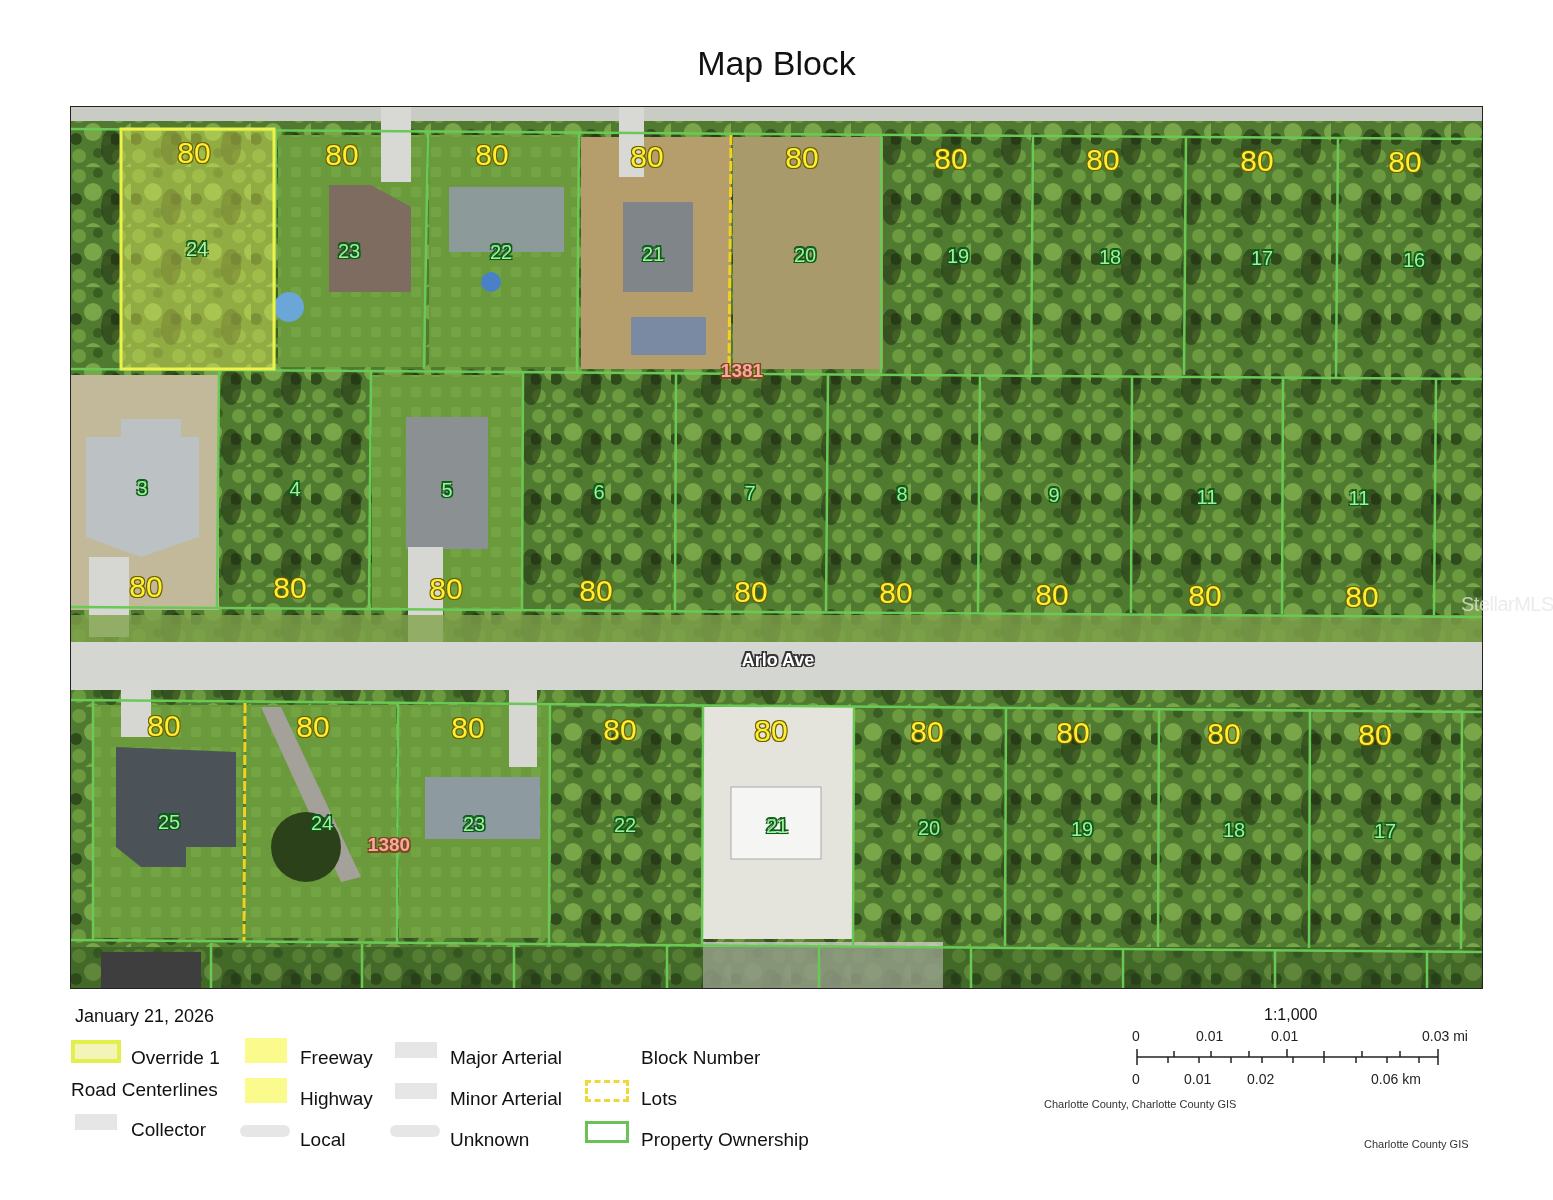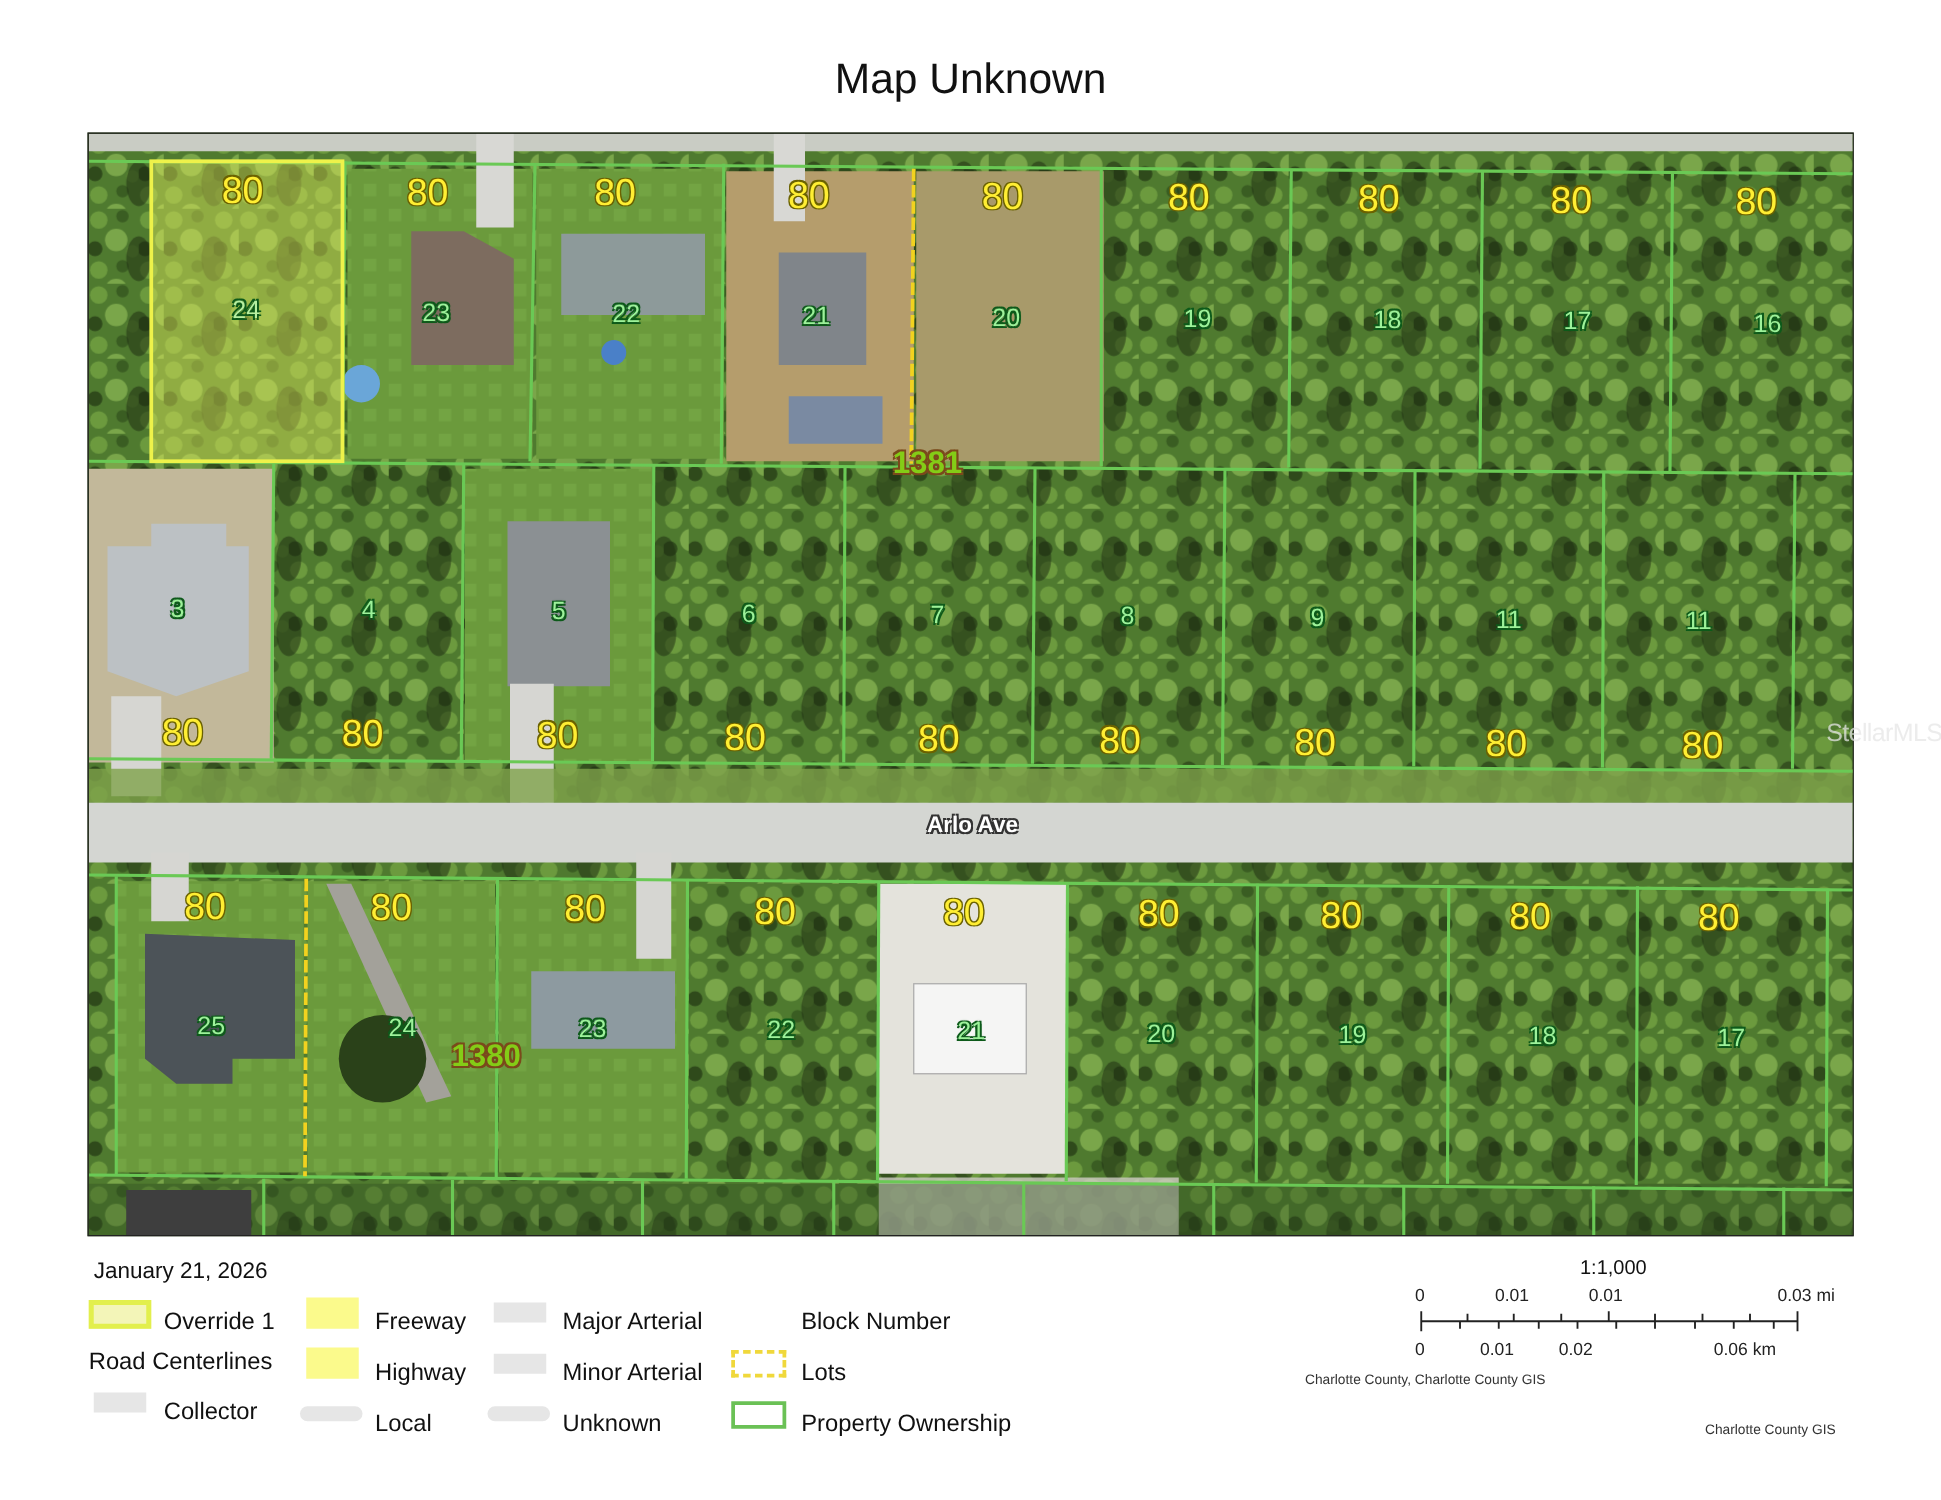--- a/index.html
+++ b/index.html
@@ -8,44 +8,44 @@
 
   .title { position: absolute; left: 0; top: 44px; width: 1553px; text-align: center; font-size: 34px; color: #111; }
 
   .map-frame { position: absolute; left: 70px; top: 106px; width: 1413px; height: 883px; border: 1px solid #222; overflow: hidden; background: #3f5a26; }
   .map-frame svg { position: absolute; left: 0; top: 0; }
 
   .lbl-80 { position: absolute; font-size: 30px; color: #ffee33; font-family: "Liberation Sans", sans-serif;
             text-shadow: -1px -1px 0 #6b6200, 1px -1px 0 #6b6200, -1px 1px 0 #6b6200, 1px 1px 0 #6b6200; transform: translate(-50%, -50%); white-space: nowrap; }
   .lbl-lot { position: absolute; font-size: 20px; font-weight: normal; color: #9df29a; font-family: "Liberation Sans", sans-serif;
             text-shadow: -1.5px -1.5px 0 #0d5a1a, 1.5px -1.5px 0 #0d5a1a, -1.5px 1.5px 0 #0d5a1a, 1.5px 1.5px 0 #0d5a1a, 0 0 2px #0d5a1a; transform: translate(-50%, -50%); white-space: nowrap; }
-  .lbl-block { position: absolute; font-size: 25px; font-weight: bold; color: #84cc16; font-family: "Liberation Sans", sans-serif;
+  .lbl-block { position: absolute; font-size: 19px; font-weight: bold; color: #fca5a5; font-family: "Liberation Sans", sans-serif;
             text-shadow: -1.5px -1.5px 0 #7a4a1b, 1.5px -1.5px 0 #7a4a1b, -1.5px 1.5px 0 #7a4a1b, 1.5px 1.5px 0 #7a4a1b; transform: translate(-50%, -50%); white-space: nowrap; }
   .lbl-road { position: absolute; font-size: 18px; font-weight: bold; color: #fff; font-family: "Liberation Sans", sans-serif;
             text-shadow: -1.5px -1.5px 0 #333, 1.5px -1.5px 0 #333, -1.5px 1.5px 0 #333, 1.5px 1.5px 0 #333; transform: translate(-50%, -50%); white-space: nowrap; }
-  .watermark { position: absolute; left: 1461px; top: 576px; font-size: 20px; color: rgba(230,230,230,0.75); letter-spacing: -0.5px; }
+  .watermark { position: absolute; left: 1461px; top: 593px; font-size: 20px; color: rgba(230,230,230,0.75); letter-spacing: -0.5px; }
 
   .legend-date { position: absolute; left: 75px; top: 1006px; font-size: 18px; }
   .leg-text { position: absolute; font-size: 19px; color: #111; white-space: nowrap; }
   .swatch { position: absolute; }
   .sw-override { width: 50px; height: 23px; background: #f3f5b8; border: 4px solid #e2ef4d; }
   .sw-yellow { width: 42px; height: 25px; background: #fbfa8c; }
   .sw-grey { width: 42px; height: 16px; background: #e6e6e6; }
   .sw-pill { width: 50px; height: 12px; background: #e6e6e6; border-radius: 6px; }
   .sw-lots { width: 44px; height: 22px; border: 3px dashed #f0d83b; }
   .sw-prop { width: 44px; height: 22px; border: 3px solid #6ac155; background: #fff; }
 
   .scale-ratio { position: absolute; left: 1264px; top: 1006px; font-size: 16px; }
   .scale-lbl { position: absolute; font-size: 14px; color: #222; white-space: nowrap; }
   .credit { position: absolute; font-size: 11px; color: #333; white-space: nowrap; }
 </style>
 </head>
 <body>
 
-<div class="title">Map Unknown</div>
+<div class="title">Map Block</div>
 
 <div class="map-frame">
   <svg width="1413" height="883" viewBox="0 0 1413 883">
     <defs>
       <pattern id="veg" width="40" height="40" patternUnits="userSpaceOnUse">
         <rect width="40" height="40" fill="#4f7a2f"></rect>
         <circle cx="8" cy="9" r="7" fill="#6c9a3e"></circle>
         <circle cx="27" cy="6" r="5" fill="#3a5d22"></circle>
         <circle cx="22" cy="25" r="9" fill="#7aa64a"></circle>
         <circle cx="5" cy="32" r="6" fill="#2f4a1b"></circle>

